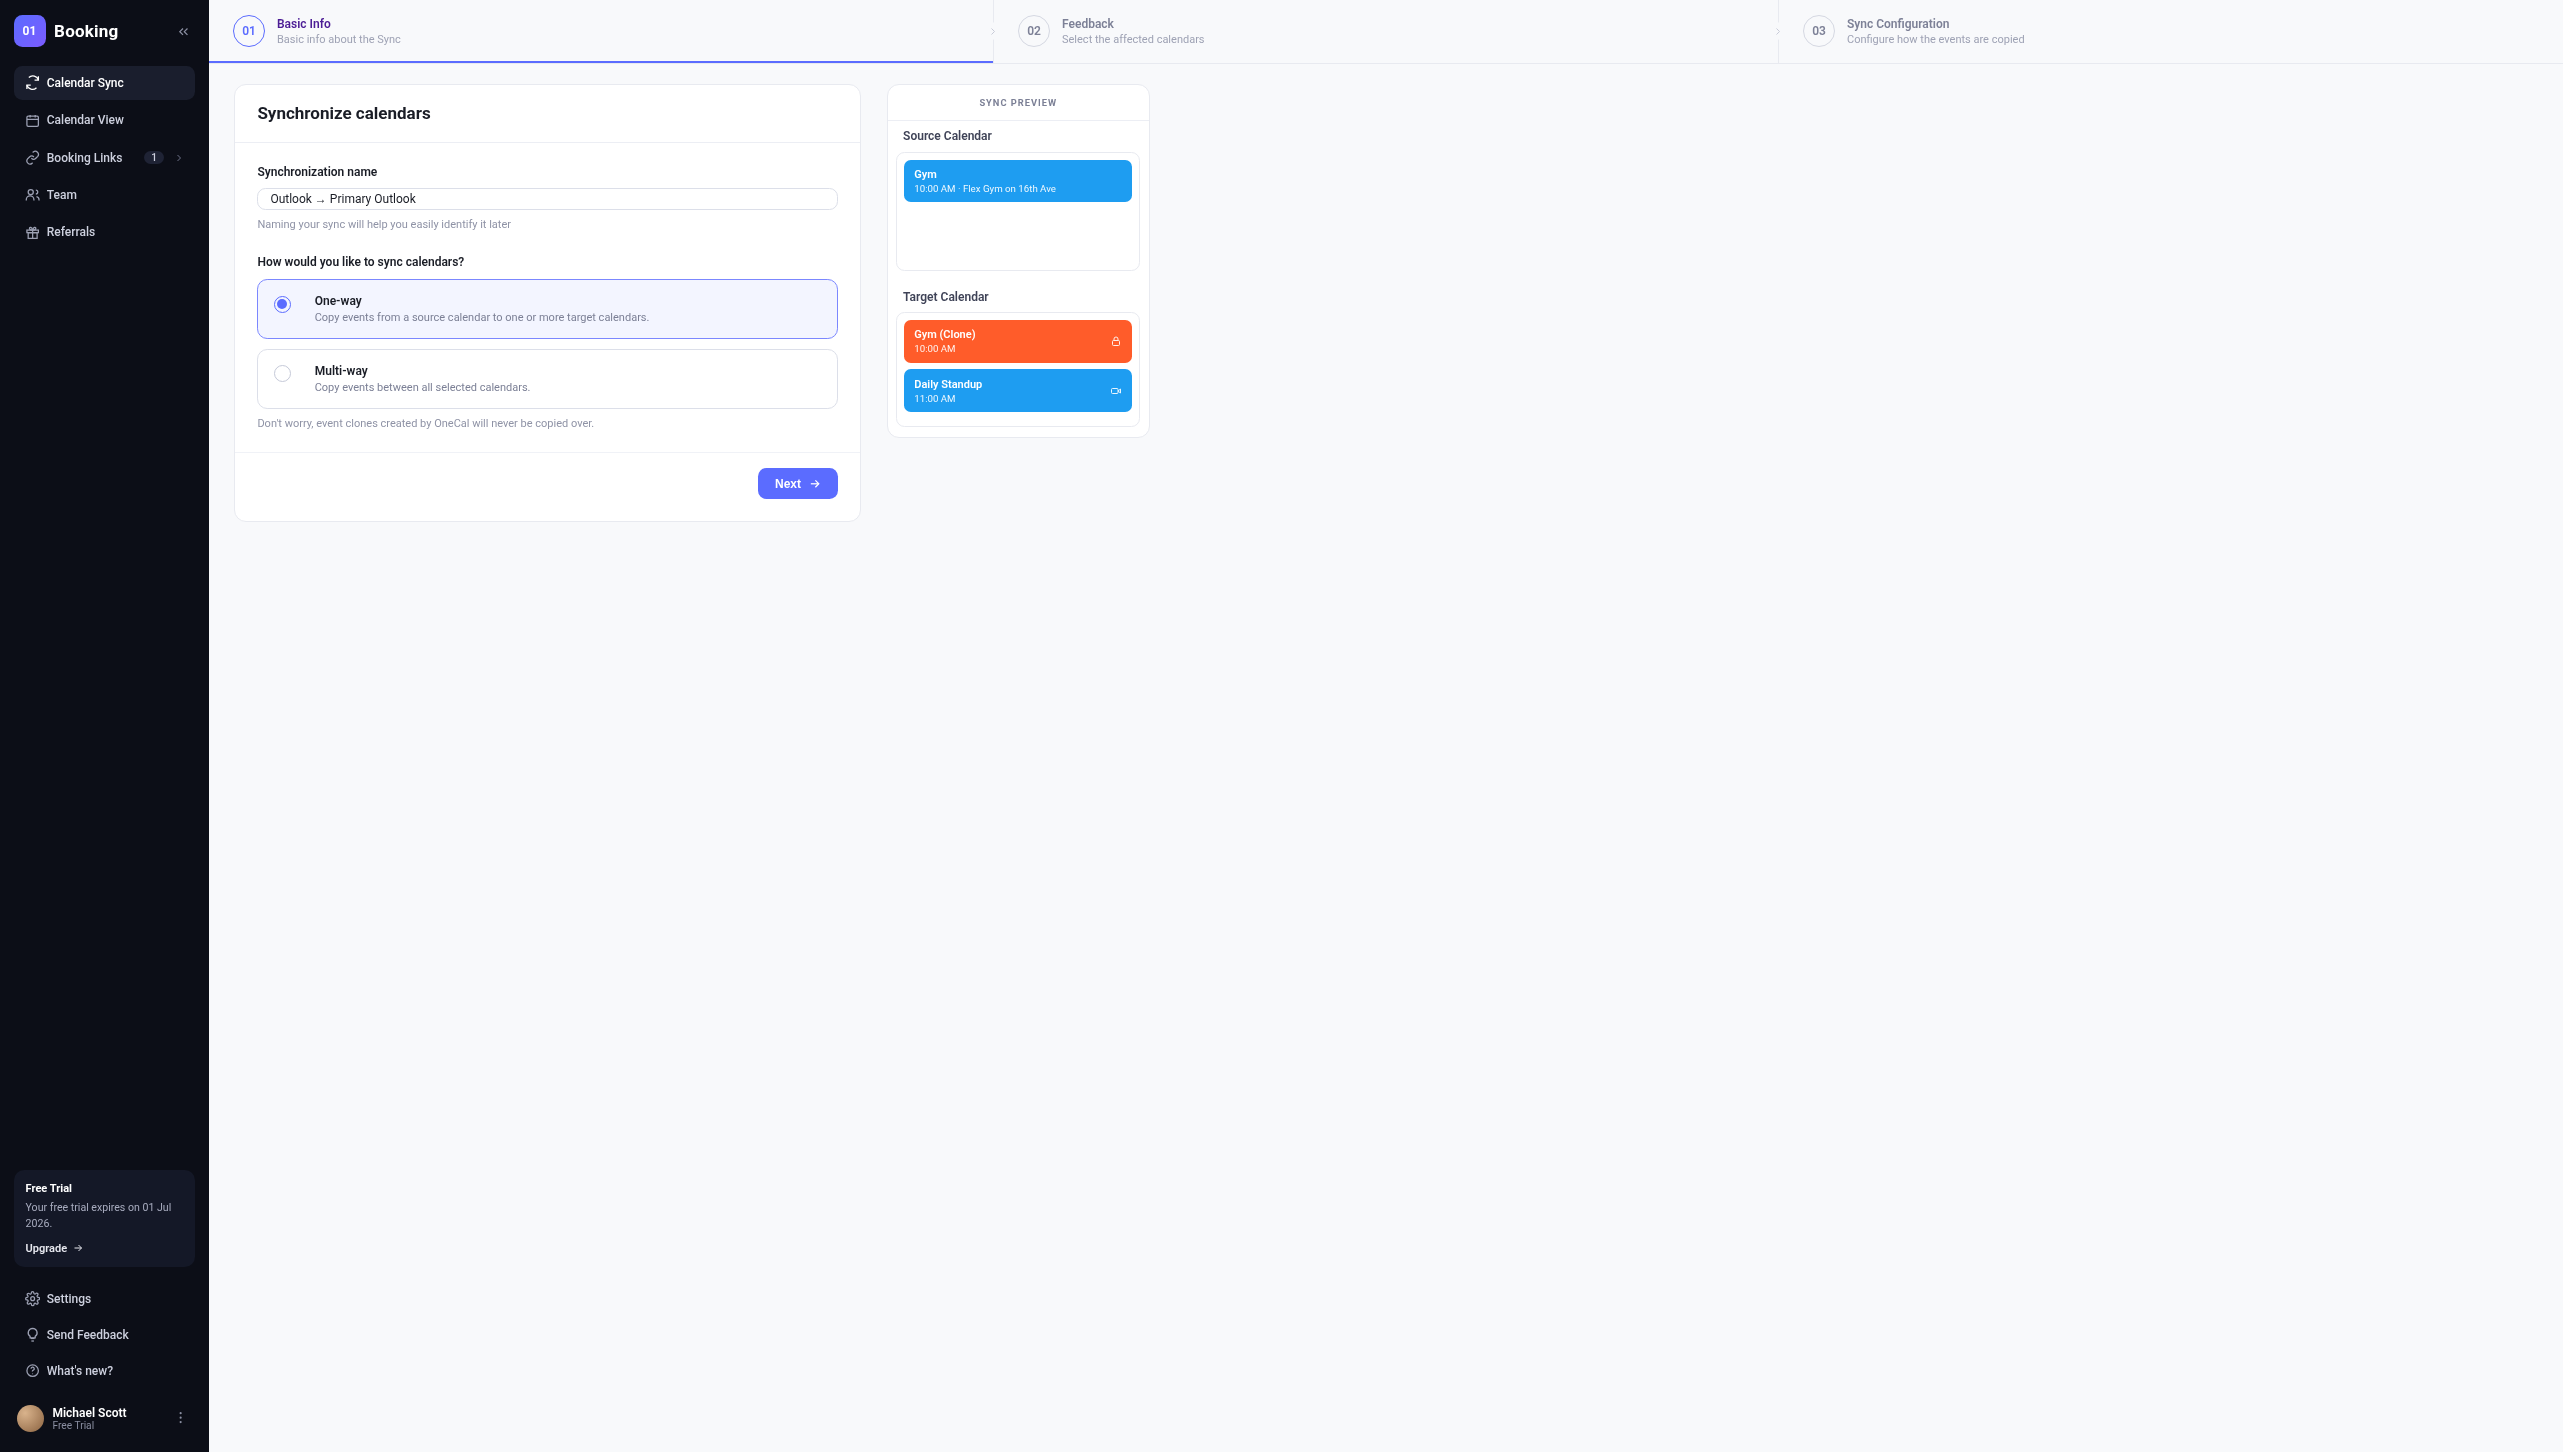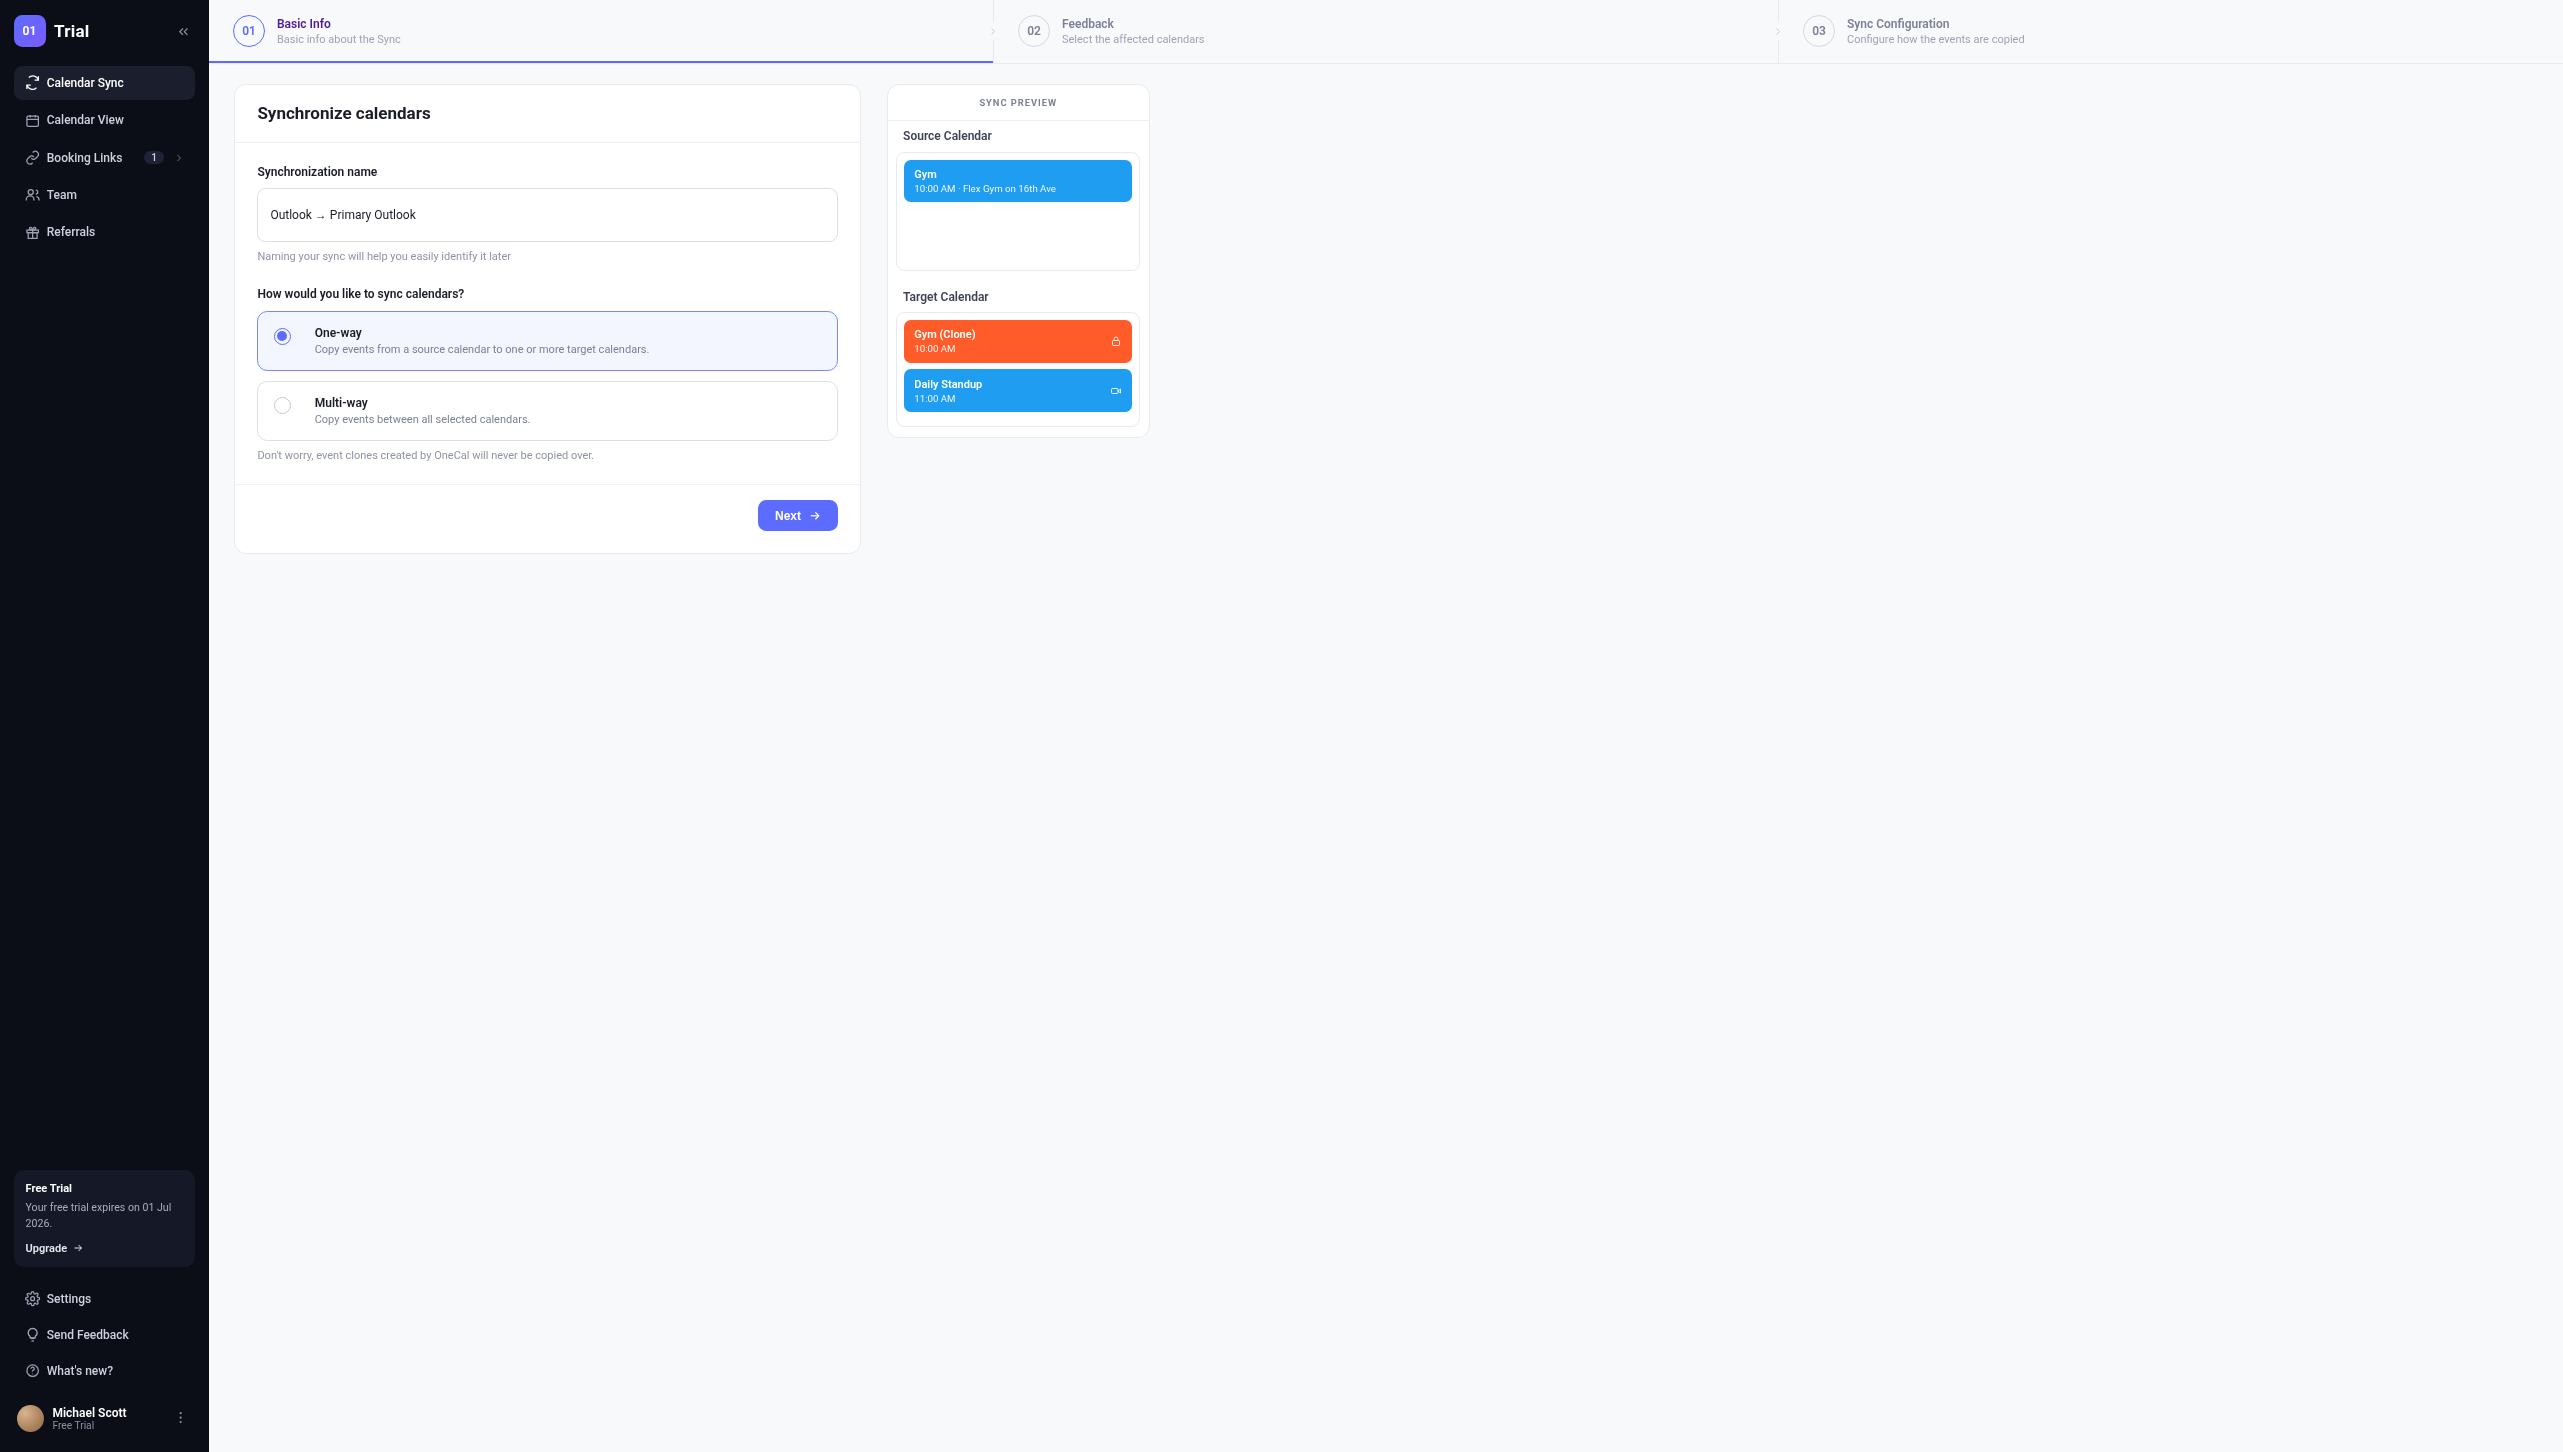--- a/index.html
+++ b/index.html
@@ -163,21 +163,21 @@
       padding: 18.6px 22px;
       border-bottom: 0.8px solid #eceef4;
     }
     .card-title { font-size: 17px; font-weight: 700; }
     .form-body { padding: 22px; }
     .field-label { font-weight: 600; font-size: 12px; display: block; margin-bottom: 8.5px; }
     .text-input {
       width: 100%;
       border: 0.8px solid #dcdfe9;
       border-radius: 8.5px;
-      padding: 19px 12px;
+      padding: 3px 12px;
       font-size: 12px;
       font-family: inherit;
       color: #1a1d26;
       background: #fff;
     }
     .helper { color: #8f93a6; font-size: 11px; margin-top: 8.5px; }
 
     .radio-group { display: flex; flex-direction: column; gap: 10.2px; margin-top: 10.2px; }
     .radio-card {
       border: 0.8px solid #dcdfe9;
@@ -258,21 +258,21 @@
 
     svg { display: block; }
   </style>
 </head>
 <body>
 
 <aside class="sidebar">
   <div class="sidebar-header">
     <div class="logo">
       <div class="logo-mark">01</div>
-      <span>Trial</span>
+      <span>Booking</span>
     </div>
     <div class="collapse-btn">
       <svg width="15.3" height="15.3" viewBox="0 0 24 24" fill="none" stroke="currentColor" stroke-width="2">
           <path d="M11 17l-5-5 5-5"></path>
           <path d="M18 17l-5-5 5-5"></path>
         </svg>
     </div>
   </div>
 
   <nav class="nav">

